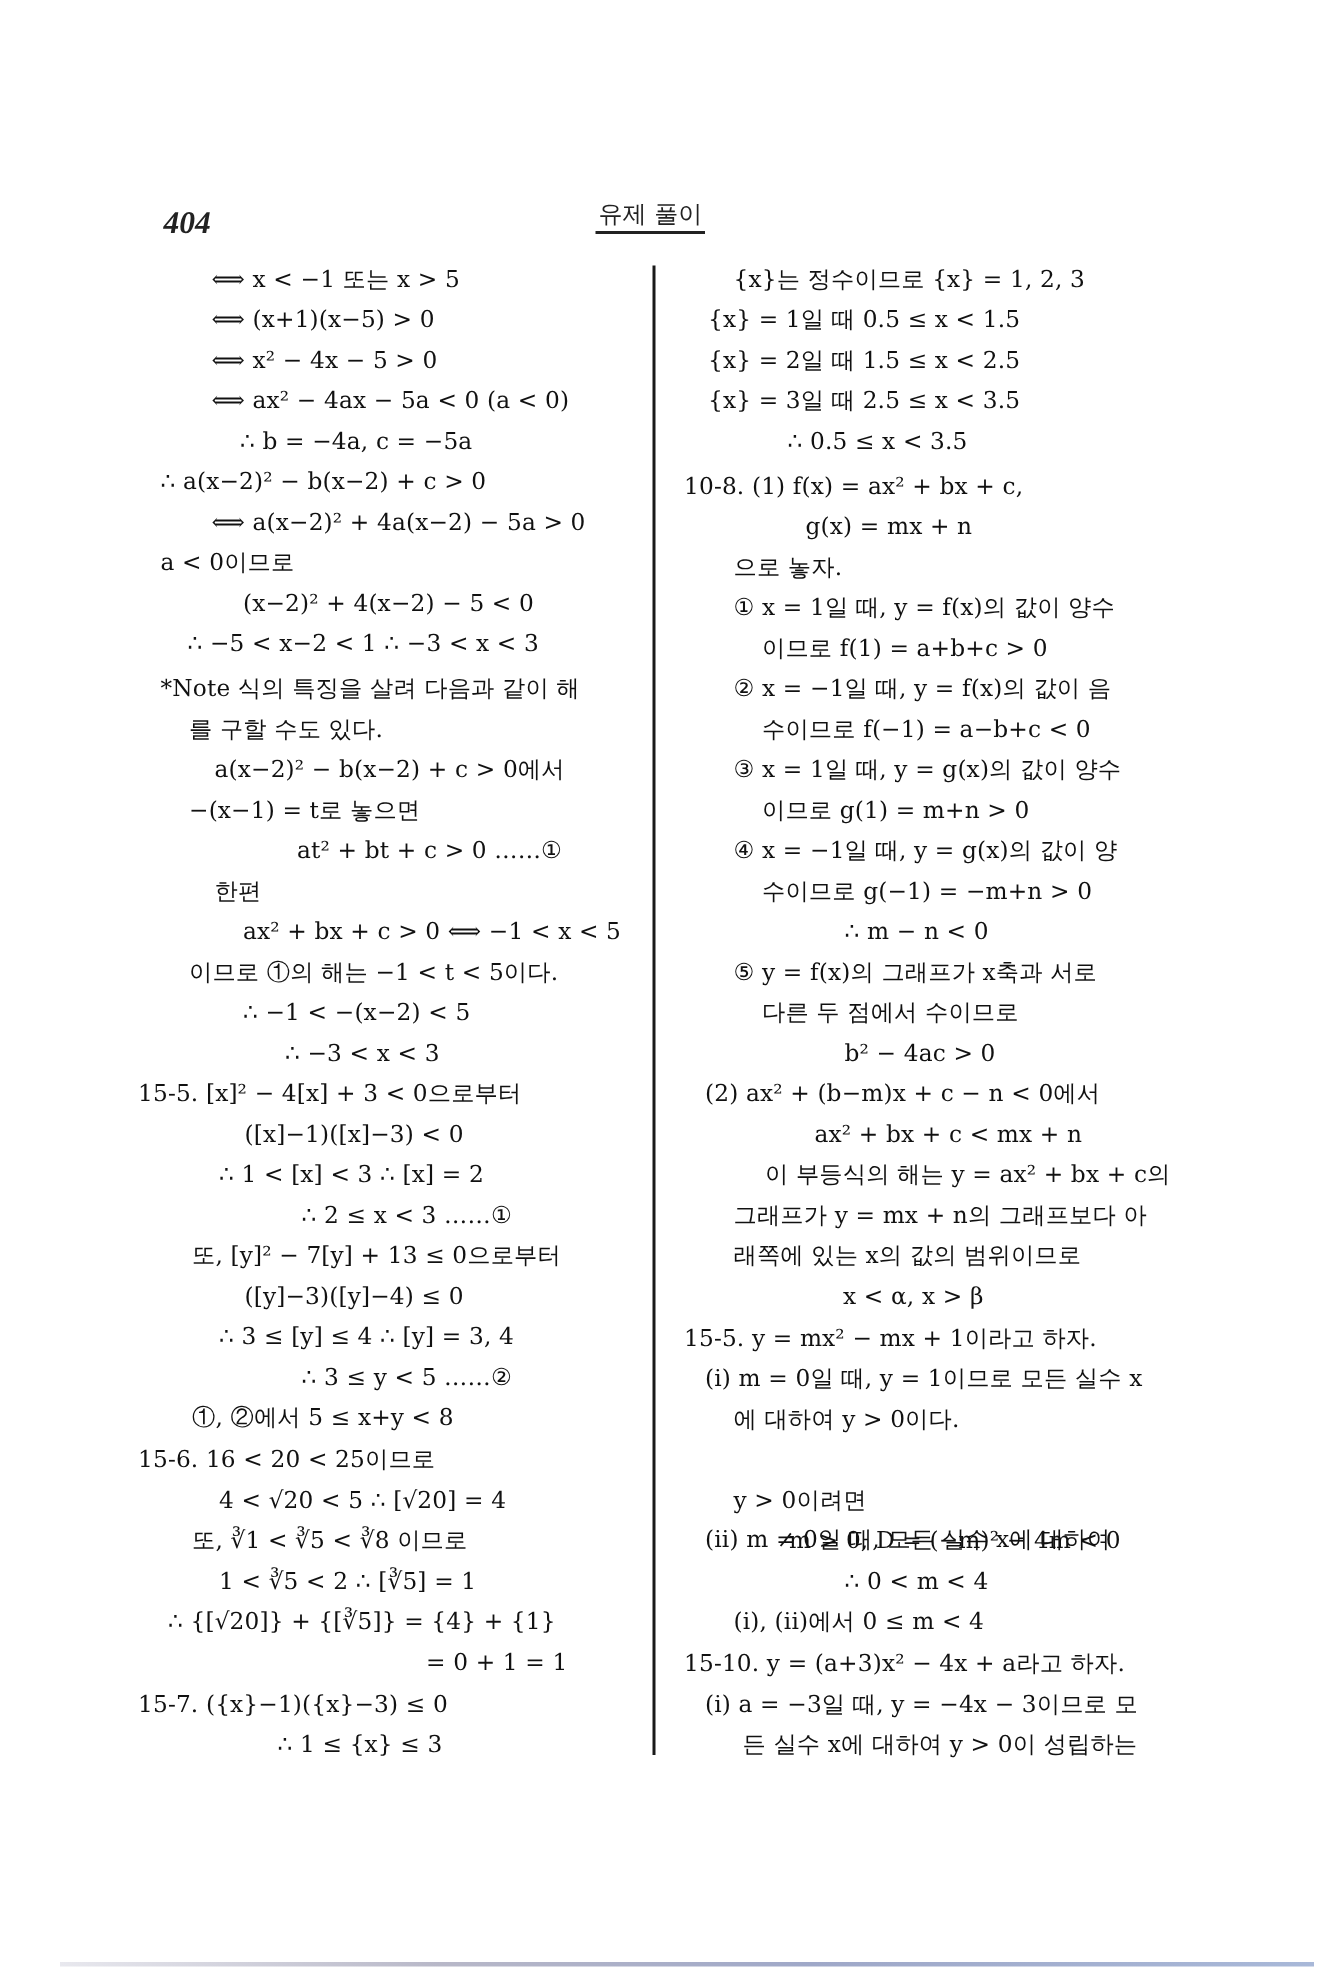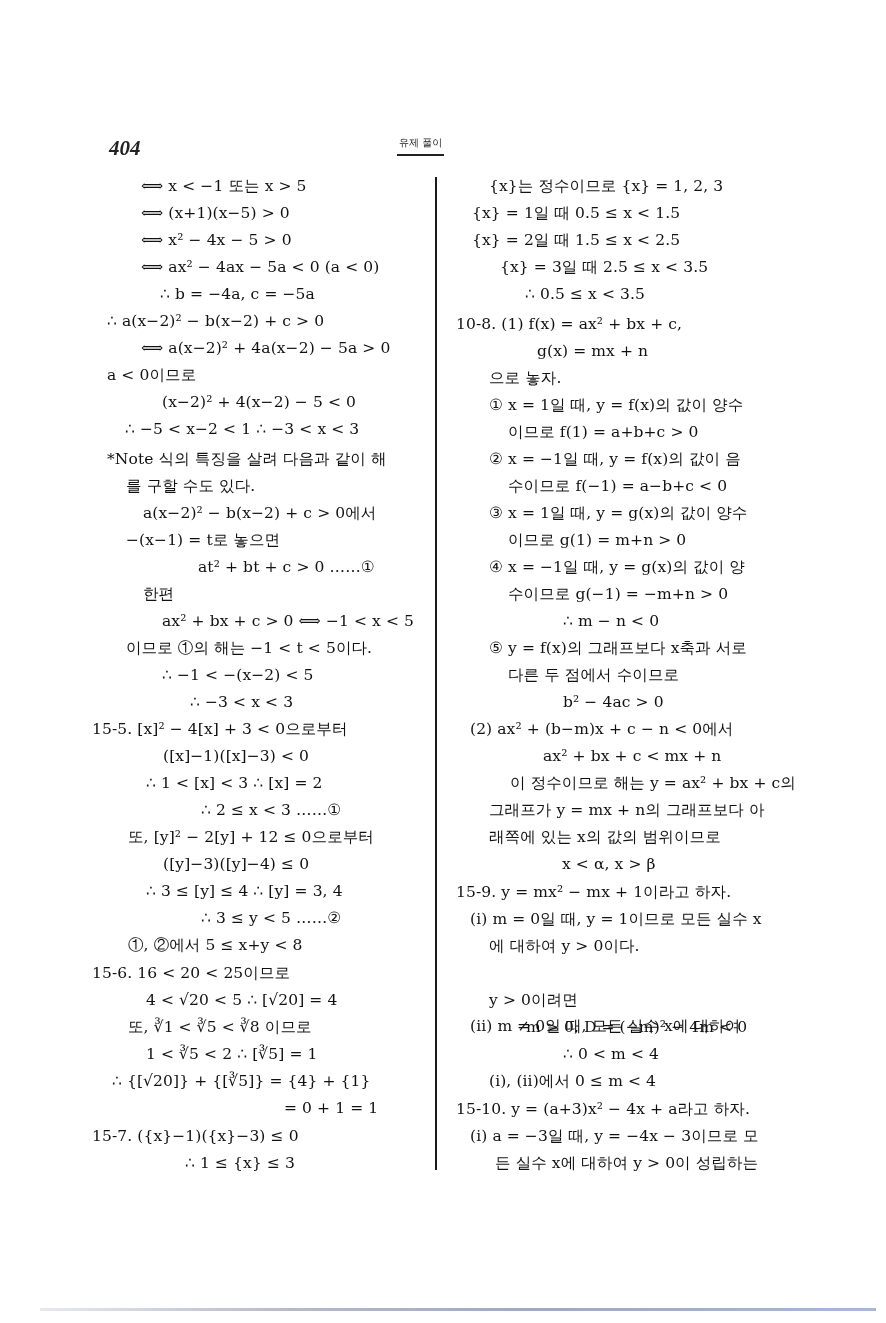--- a/index.html
+++ b/index.html
@@ -8,21 +8,21 @@
     background: #ffffff; color: #111;
     font-family: "DejaVu Serif", serif;
   }
   .page-num {
     position: absolute; left: 109px; top: 136px;
     font-family: "Liberation Serif", serif; font-weight: bold; font-style: italic;
     font-size: 21px; color: #222;
   }
   .running-head {
     position: absolute; left: 397px; top: 133px;
-    font-family: "DejaVu Sans", sans-serif; font-size: 10px; color: #222;
+    font-family: "DejaVu Sans", sans-serif; font-size: 16px; color: #222;
     border-bottom: 2px solid #222; padding: 0 2px 1px 2px; line-height: 20px;
   }
   .divider {
     position: absolute; left: 435px; top: 177px; width: 2px; height: 993px;
     background: #1a1a1a;
   }
   .col { position: absolute; top: 0; }
   .line {
     position: absolute; white-space: nowrap;
     font-size: 15.5px; line-height: 20px; letter-spacing: 0.1px;
@@ -58,63 +58,63 @@
     <div class="line" style="left:198px;top:557px">at² + bt + c &gt; 0      ……①</div>
     <div class="line bold" style="left:143px;top:584px">한편</div>
     <div class="line" style="left:162px;top:611px">ax² + bx + c &gt; 0 ⟺ −1 &lt; x &lt; 5</div>
     <div class="line" style="left:126px;top:638px">이므로 ①의 해는 −1 &lt; t &lt; 5이다.</div>
     <div class="line" style="left:162px;top:665px">∴ −1 &lt; −(x−2) &lt; 5</div>
     <div class="line bold" style="left:190px;top:692px">∴ −3 &lt; x &lt; 3</div>
     <div class="line" style="left:92px;top:719px">15-5. [x]² − 4[x] + 3 &lt; 0으로부터</div>
     <div class="line" style="left:163px;top:746px">([x]−1)([x]−3) &lt; 0</div>
     <div class="line" style="left:146px;top:773px">∴ 1 &lt; [x] &lt; 3    ∴ [x] = 2</div>
     <div class="line" style="left:201px;top:800px">∴ 2 ≤ x &lt; 3      ……①</div>
-    <div class="line" style="left:128px;top:827px">또, [y]² − 2[y] + 12 ≤ 0으로부터</div>
+    <div class="line" style="left:128px;top:827px">또, [y]² − 7[y] + 13 ≤ 0으로부터</div>
     <div class="line" style="left:163px;top:854px">([y]−3)([y]−4) ≤ 0</div>
     <div class="line" style="left:146px;top:881px">∴ 3 ≤ [y] ≤ 4    ∴ [y] = 3, 4</div>
     <div class="line" style="left:201px;top:908px">∴ 3 ≤ y &lt; 5      ……②</div>
     <div class="line bold" style="left:128px;top:935px">①, ②에서  5 ≤ x+y &lt; 8</div>
     <div class="line" style="left:92px;top:963px">15-6. 16 &lt; 20 &lt; 25이므로</div>
     <div class="line" style="left:146px;top:990px">4 &lt; √20 &lt; 5     ∴ [√20] = 4</div>
     <div class="line" style="left:128px;top:1017px">또, ∛1 &lt; ∛5 &lt; ∛8 이므로</div>
     <div class="line" style="left:146px;top:1044px">1 &lt; ∛5 &lt; 2     ∴ [∛5] = 1</div>
     <div class="line" style="left:112px;top:1071px">∴ {[√20]} + {[∛5]} = {4} + {1}</div>
     <div class="line bold" style="left:284px;top:1098px">= 0 + 1 = 1</div>
     <div class="line" style="left:92px;top:1126px">15-7. ({x}−1)({x}−3) ≤ 0</div>
     <div class="line" style="left:185px;top:1153px">∴ 1 ≤ {x} ≤ 3</div>
   </div>
 
   <div class="col">
     <div class="line" style="left:489px;top:176px">{x}는 정수이므로   {x} = 1, 2, 3</div>
     <div class="line" style="left:472px;top:203px">{x} = 1일 때   0.5 ≤ x &lt; 1.5</div>
     <div class="line" style="left:472px;top:230px">{x} = 2일 때   1.5 ≤ x &lt; 2.5</div>
-    <div class="line" style="left:500px;top:257px">{x} = 3일 때   2.5 ≤ x &lt; 3.5</div>
+    <div class="line" style="left:472px;top:257px">{x} = 3일 때   2.5 ≤ x &lt; 3.5</div>
     <div class="line bold" style="left:525px;top:284px">∴ 0.5 ≤ x &lt; 3.5</div>
     <div class="line" style="left:456px;top:314px">10-8. (1) f(x) = ax² + bx + c,</div>
     <div class="line" style="left:537px;top:341px">g(x) = mx + n</div>
     <div class="line" style="left:489px;top:368px">으로 놓자.</div>
     <div class="line" style="left:489px;top:395px">① x = 1일 때, y = f(x)의 값이 양수</div>
     <div class="line" style="left:508px;top:422px">이므로   f(1) = a+b+c &gt; 0</div>
     <div class="line" style="left:489px;top:449px">② x = −1일 때, y = f(x)의 값이 음</div>
     <div class="line" style="left:508px;top:476px">수이므로   f(−1) = a−b+c &lt; 0</div>
     <div class="line" style="left:489px;top:503px">③ x = 1일 때, y = g(x)의 값이 양수</div>
     <div class="line" style="left:508px;top:530px">이므로   g(1) = m+n &gt; 0</div>
     <div class="line" style="left:489px;top:557px">④ x = −1일 때, y = g(x)의 값이 양</div>
     <div class="line" style="left:508px;top:584px">수이므로   g(−1) = −m+n &gt; 0</div>
     <div class="line bold" style="left:563px;top:611px">∴ m − n &lt; 0</div>
-    <div class="line" style="left:489px;top:638px">⑤ y = f(x)의 그래프보다 x축과 서로</div>
+    <div class="line" style="left:489px;top:638px">⑤ y = f(x)의 그래프가 x축과 서로</div>
     <div class="line" style="left:508px;top:665px">다른 두 점에서 수이므로</div>
     <div class="line bold" style="left:563px;top:692px">b² − 4ac &gt; 0</div>
     <div class="line" style="left:470px;top:719px">(2) ax² + (b−m)x + c − n &lt; 0에서</div>
     <div class="line" style="left:543px;top:746px">ax² + bx + c &lt; mx + n</div>
-    <div class="line" style="left:510px;top:773px">이 정수이므로 해는 y = ax² + bx + c의</div>
+    <div class="line" style="left:510px;top:773px">이 부등식의 해는 y = ax² + bx + c의</div>
     <div class="line" style="left:489px;top:800px">그래프가 y = mx + n의 그래프보다 아</div>
     <div class="line" style="left:489px;top:827px">래쪽에 있는 x의 값의 범위이므로</div>
     <div class="line bold" style="left:562px;top:854px">x &lt; α, x &gt; β</div>
-    <div class="line" style="left:456px;top:882px">15-9. y = mx² − mx + 1이라고 하자.</div>
+    <div class="line" style="left:456px;top:882px">15-5. y = mx² − mx + 1이라고 하자.</div>
     <div class="line" style="left:470px;top:909px">(i) m = 0일 때, y = 1이므로 모든 실수 x</div>
     <div class="line" style="left:489px;top:936px">에 대하여 y &gt; 0이다.</div>
     <div class="line" style="left:470px;top:1016px">(ii) m ≠ 0일 때, 모든 실수 x에 대하여</div>
     <div class="line" style="left:489px;top:990px">y &gt; 0이려면</div>
     <div class="line" style="left:526px;top:1017px">m &gt; 0, D = (−m)² − 4m &lt; 0</div>
     <div class="line" style="left:563px;top:1044px">∴ 0 &lt; m &lt; 4</div>
     <div class="line bold" style="left:489px;top:1071px">(i), (ii)에서   0 ≤ m &lt; 4</div>
     <div class="line" style="left:456px;top:1099px">15-10. y = (a+3)x² − 4x + a라고 하자.</div>
     <div class="line" style="left:470px;top:1126px">(i) a = −3일 때, y = −4x − 3이므로 모</div>
     <div class="line" style="left:495px;top:1153px">든 실수 x에 대하여 y &gt; 0이 성립하는</div>

